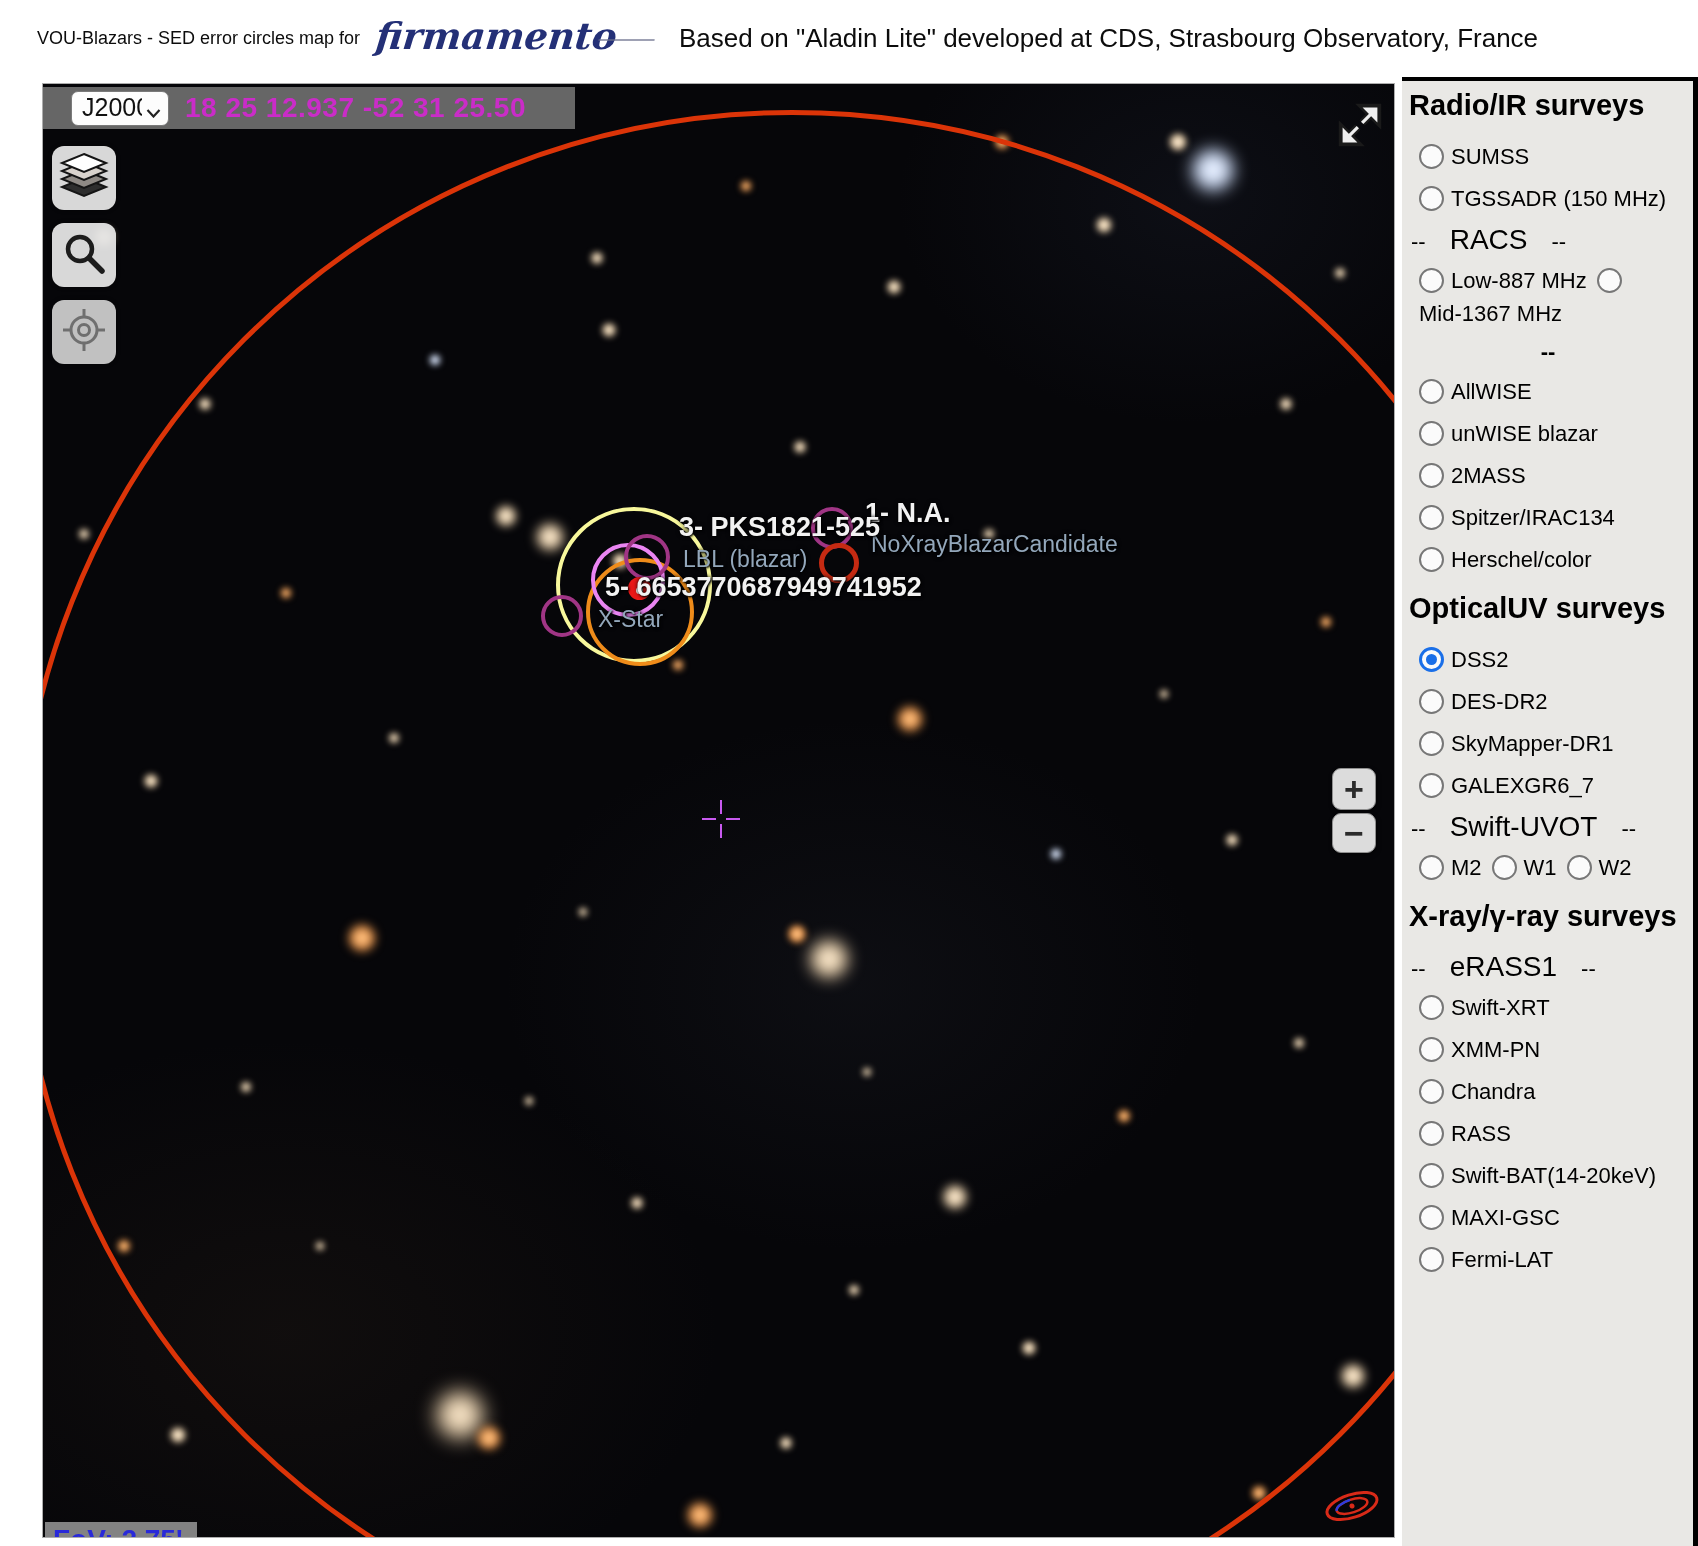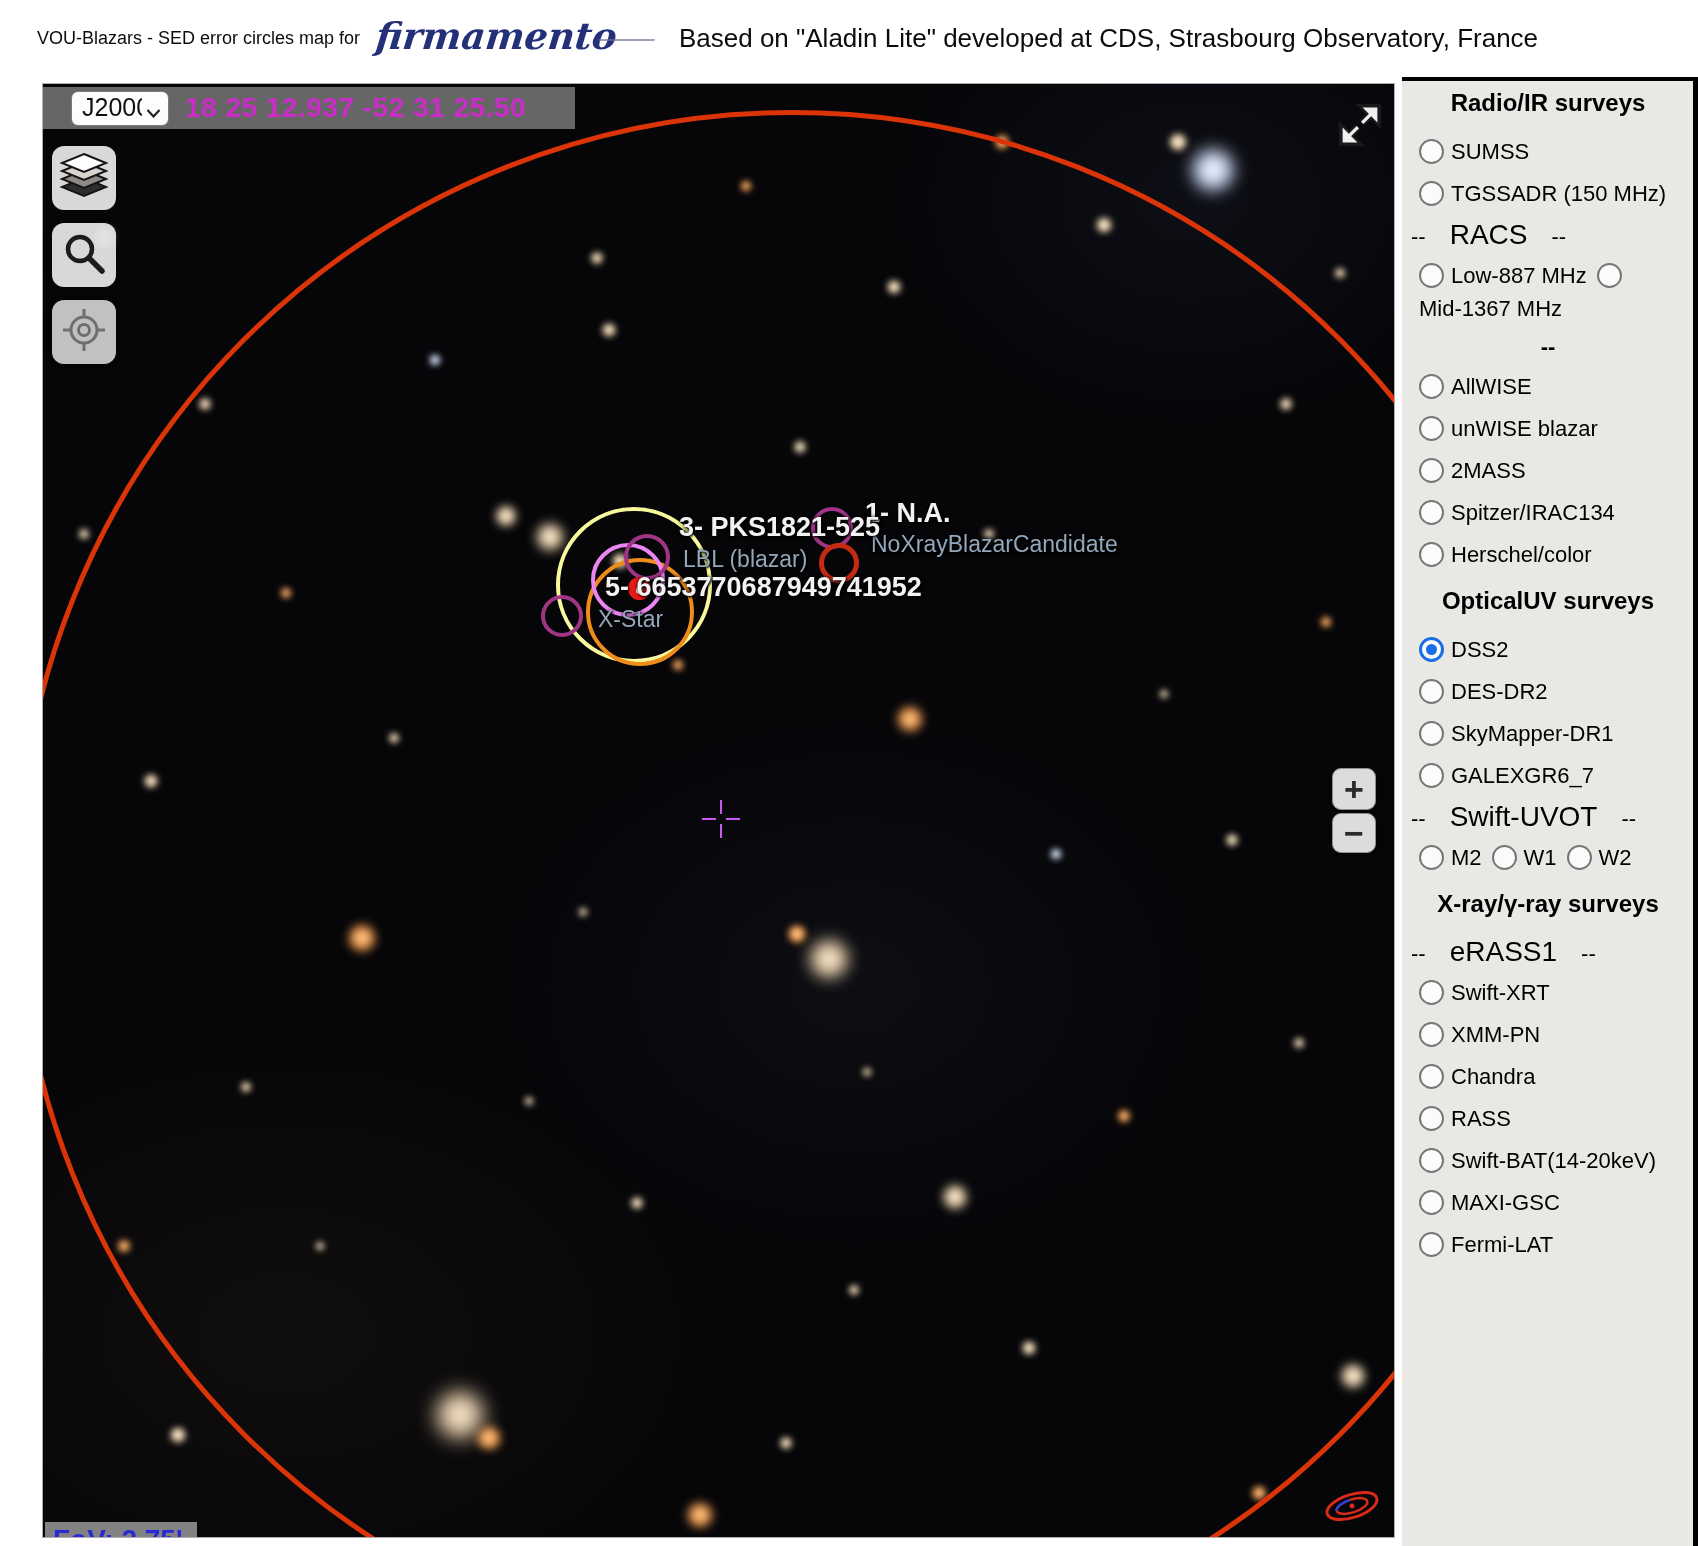--- a/index.html
+++ b/index.html
@@ -67,21 +67,21 @@
   .z-in{top:684px;} .z-out{top:729px;height:40px;}
 
   .fov{position:absolute;left:2px;top:1414px;background:rgba(152,152,152,.85);padding:2px 14px 4px 8px;
        font-size:28px;font-weight:bold;}
   .galaxy{position:absolute;left:1278px;top:1398px;}
 
   
   .sidebar{position:absolute;left:1402px;top:77px;width:296px;height:1469px;box-sizing:border-box;
            background:#e9e8e5;border-top:4px solid #000;border-right:5px solid #000;
            padding:6px 6px 0 7px;font-size:22px;color:#000;}
-  .sec-title{font-weight:bold;font-size:24px;text-align:center;margin:16px 0 18px;}
+  .sec-title{font-weight:bold;font-size:29px;text-align:left;margin:16px 0 18px;}
   .sec-title.first{margin-top:2px;}
   .opt-row{margin:0 0 9px 10px;line-height:33px;}
   .opt{display:inline;margin-right:10px;}
   .radio{display:inline-block;width:25px;height:25px;border:2px solid #777;border-radius:50%;
          background:#fbfbfb;vertical-align:-5px;margin-right:7px;position:relative;box-sizing:border-box;}
   .radio.sel{border-width:3px;}
   .radio .dot{position:absolute;left:4px;top:4px;width:11px;height:11px;border-radius:50%;}
   .divider{margin:0 0 8px 2px;display:flex;column-gap:24px;align-items:baseline;}
   .divider .dname{font-weight:normal;font-size:28px;}
   .divider-plain{text-align:center;font-weight:bold;margin:2px 0 10px;}

